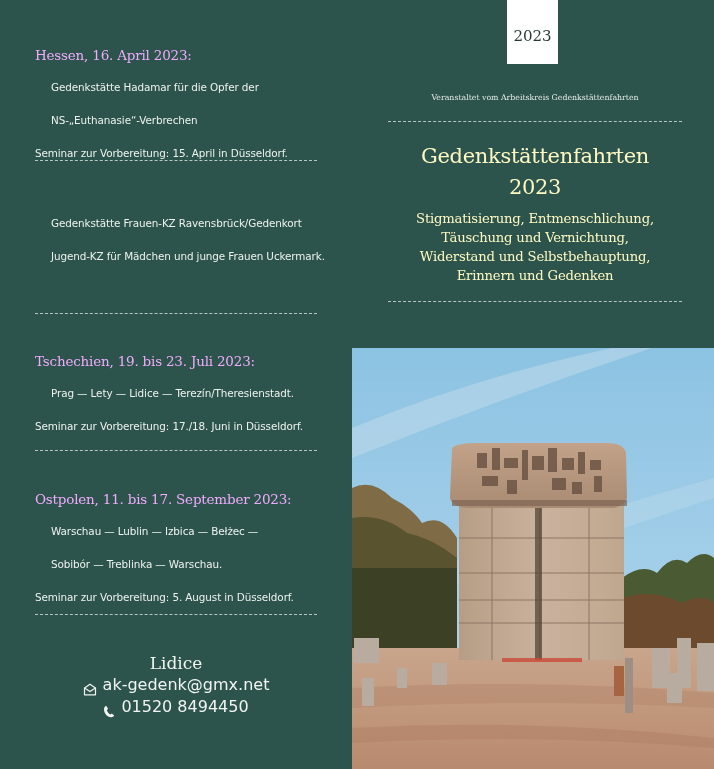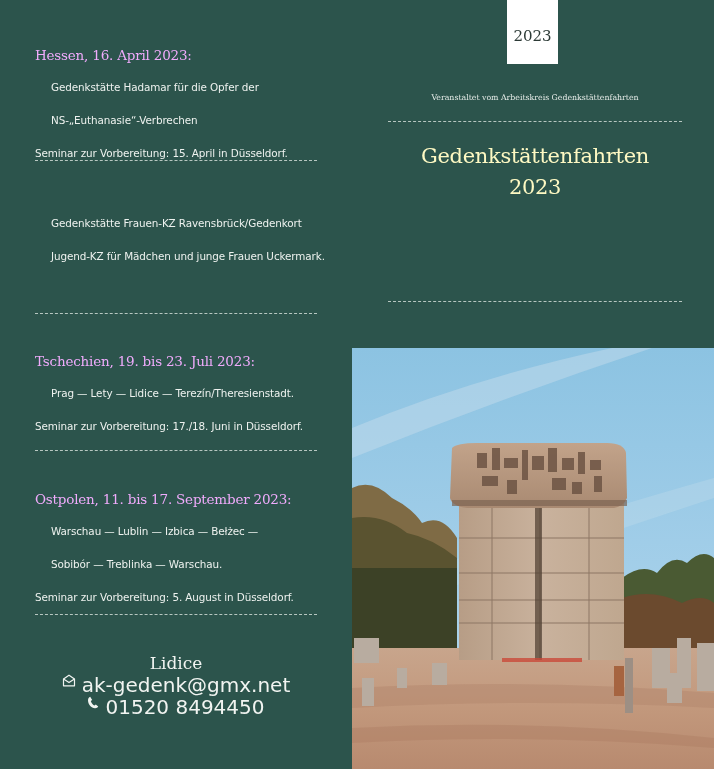--- a/index.html
+++ b/index.html
@@ -60,26 +60,26 @@
       width: 232px;
       text-align: center;
     }
     .contact-title {
       font-family: "DejaVu Serif", serif;
       font-size: 17px;
       color: #f1f4f1;
       line-height: 22px;
     }
     .contact-line {
-      font-size: 20px;
+      font-size: 16px;
       line-height: 22px;
       color: #f1f4f1;
       display: flex;
       justify-content: center;
-      align-items: flex-start;
+      align-items: flex-end;
       gap: 6px;
     }
     .contact-line svg {
       display: block;
     }
     .year-badge {
       position: absolute;
       left: 507px;
       top: 0;
       width: 51px;
@@ -204,20 +204,26 @@
   <span>2023</span>
 </div>
 
 <div class="organizer">Veranstaltet vom Arbeitskreis Gedenkstättenfahrten</div>
 
 <div class="dash" style="left:388px; top:121px; width:294px;"></div>
 
 <div class="title-block">
   <div class="main-title">Gedenkstättenfahrten</div>
   <div class="main-title">2023</div>
+  <div class="subtitle">
+    <div>Stigmatisierung, Entmenschlichung,</div>
+    <div>Täuschung und Vernichtung,</div>
+    <div>Widerstand und Selbstbehauptung,</div>
+    <div>Erinnern und Gedenken</div>
+  </div>
 </div>
 
 <div class="dash" style="left:388px; top:301px; width:294px;"></div>
 
 <div class="photo">
   <svg width="362" height="421" viewBox="0 0 362 421">
     <defs>
       <linearGradient id="sky" x1="0" y1="0" x2="0" y2="1">
         <stop offset="0" stop-color="#8cc3e2"></stop>
         <stop offset="0.6" stop-color="#a6d0ea"></stop>

